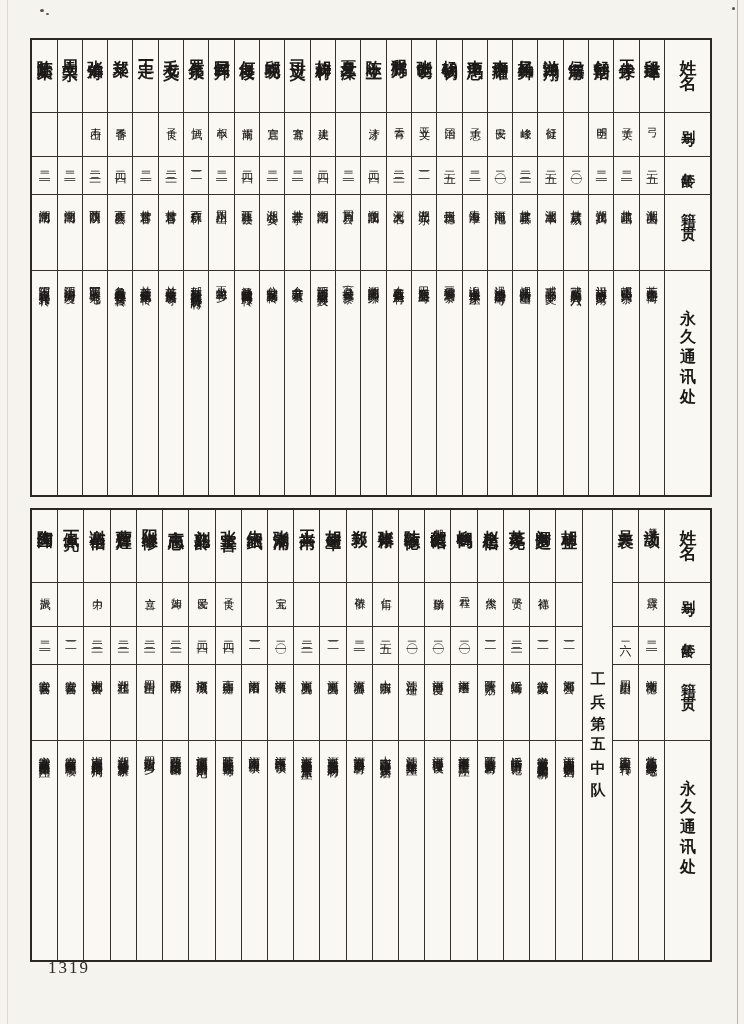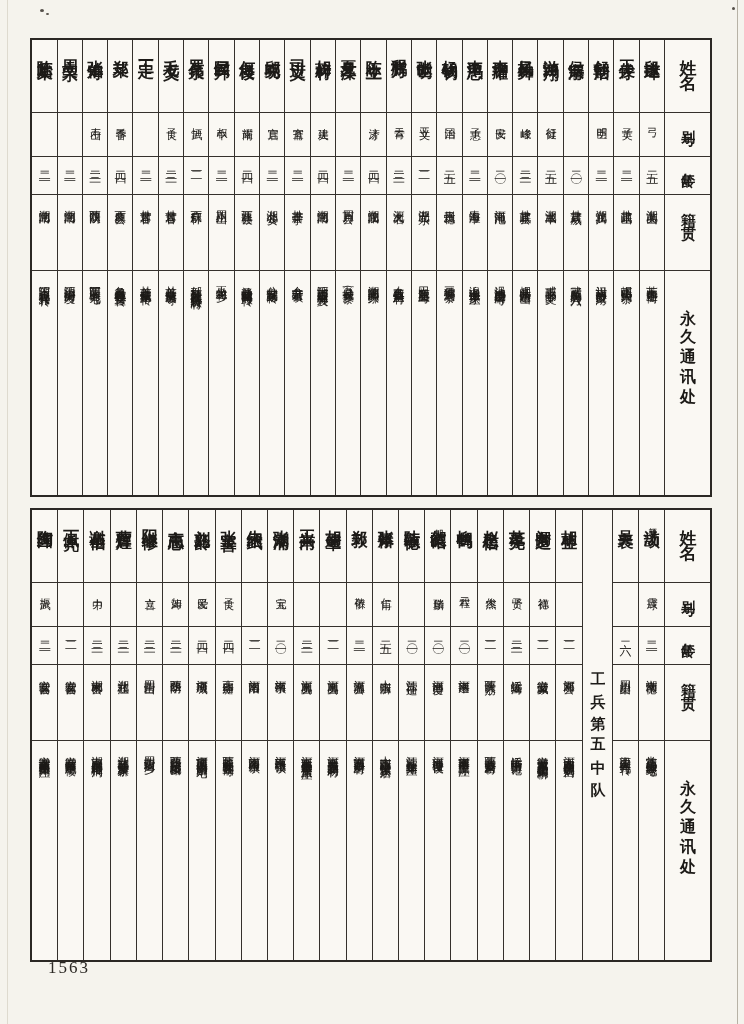--- a/index.html
+++ b/index.html
@@ -944,14 +944,14 @@
         </div>
         <div class="cell native">
           <span class="vt">安徽宿县</span>
         </div>
         <div class="cell addr">
           <span class="vt">安徽宿县南项桥集西陶庄</span>
         </div>
       </div>
     </div>
 
-  <div class="page-number">1563</div>
+  <div class="page-number">1319</div>
 </div>
 
 </body></html>

